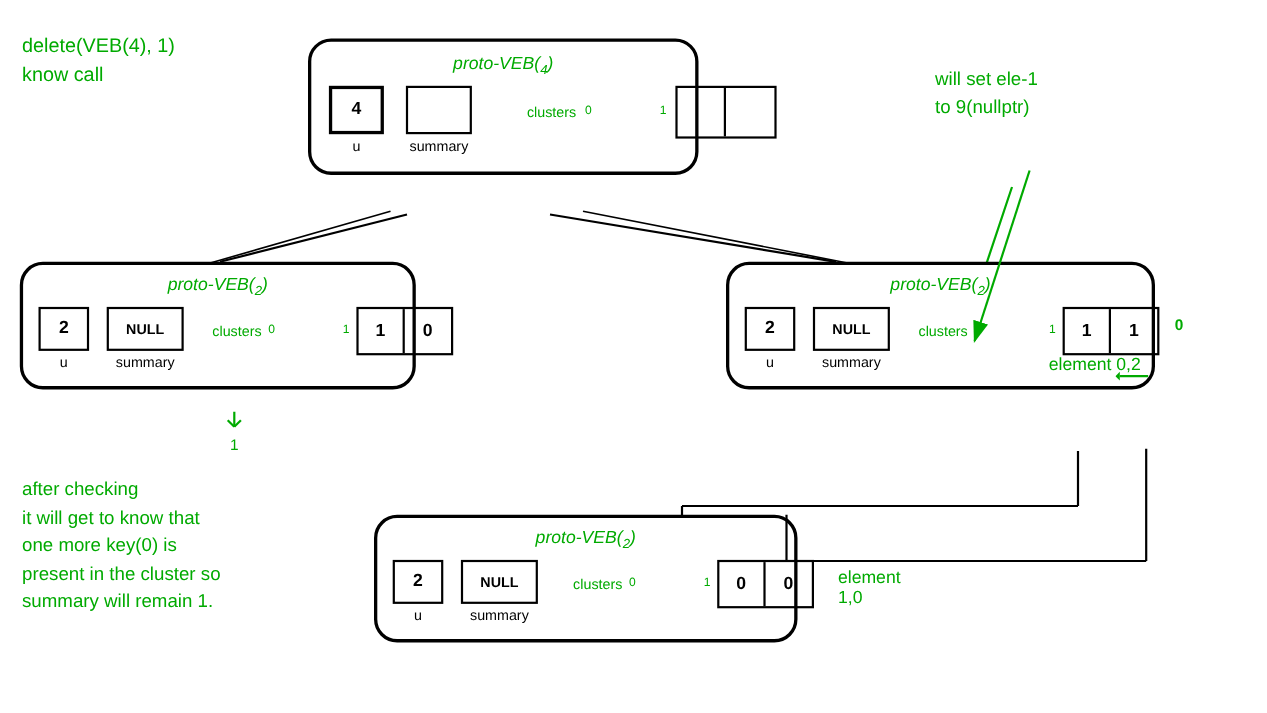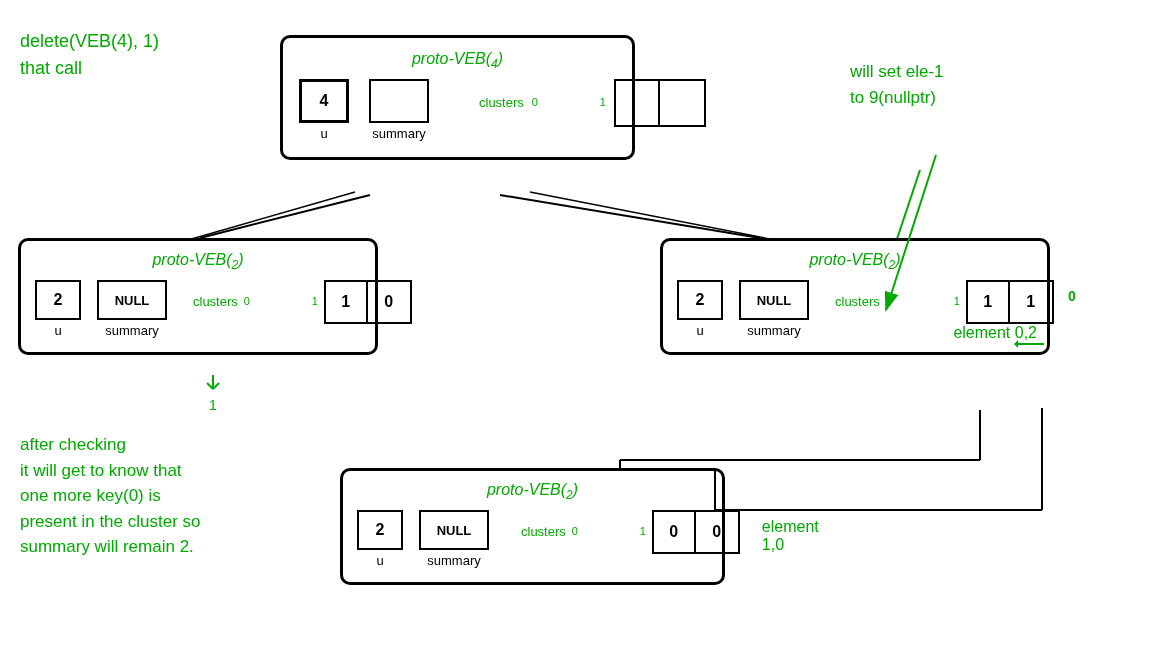--- a/index.html
+++ b/index.html
@@ -22,21 +22,21 @@
       color: #00aa00;
       font-size: 18px;
       font-weight: 500;
       line-height: 1.5;
       position: absolute;
     }
 
     .veb-box {
       position: absolute;
       border: 3px solid #000;
-      border-radius: 10px;
+      border-radius: 21px;
       padding: 10px;
       background: #fff;
     }
 
     .veb-title {
       color: #00aa00;
       font-size: 16px;
       text-align: center;
       font-weight: normal;
       font-style: italic;
@@ -154,21 +154,21 @@
 
     <defs>
       <marker id="arrowhead" markerWidth="10" markerHeight="7" refX="9" refY="3.5" orient="auto">
         <polygon points="0 0, 10 3.5, 0 7" fill="#00aa00"></polygon>
       </marker>
     </defs>
   </svg>
 
   <div class="green-text" style="left: 20px; top: 28px;">
     <div>delete(VEB(4), 1)</div>
-    <div>that call</div>
+    <div>know call</div>
   </div>
 
   <div class="veb-box" style="left: 280px; top: 35px; width: 355px; padding: 12px 16px 16px 16px;">
     <div class="veb-title">
       proto-VEB(<sub>4</sub>)
     </div>
     <div class="veb-fields" style="align-items:flex-start; gap: 20px;">
 
       <div class="field-wrapper">
         <div class="field-box" style="width:50px; height:44px; border-width:3px;">
@@ -293,21 +293,21 @@
     </div>
 
     <div style="position:absolute; right:10px; bottom:10px; color:#00aa00; font-size:16px;">element 0,2</div>
   </div>
 
   <div class="green-text" style="left: 20px; top: 432px; font-size:17px;">
     <div>after checking</div>
     <div>it will get to know that</div>
     <div>one more key(0) is</div>
     <div>present in the cluster so</div>
-    <div>summary will remain 2.</div>
+    <div>summary will remain 1.</div>
   </div>
 
   <div class="veb-box" style="left: 340px; top: 468px; width: 385px; padding: 10px 14px 14px 14px;">
     <div class="veb-title">
       proto-VEB(<sub>2</sub>)
     </div>
     <div class="veb-fields" style="align-items:flex-start; gap: 16px;">
       <div class="field-wrapper">
         <div class="field-box" style="width:46px; height:40px;">
           <span>2</span>

